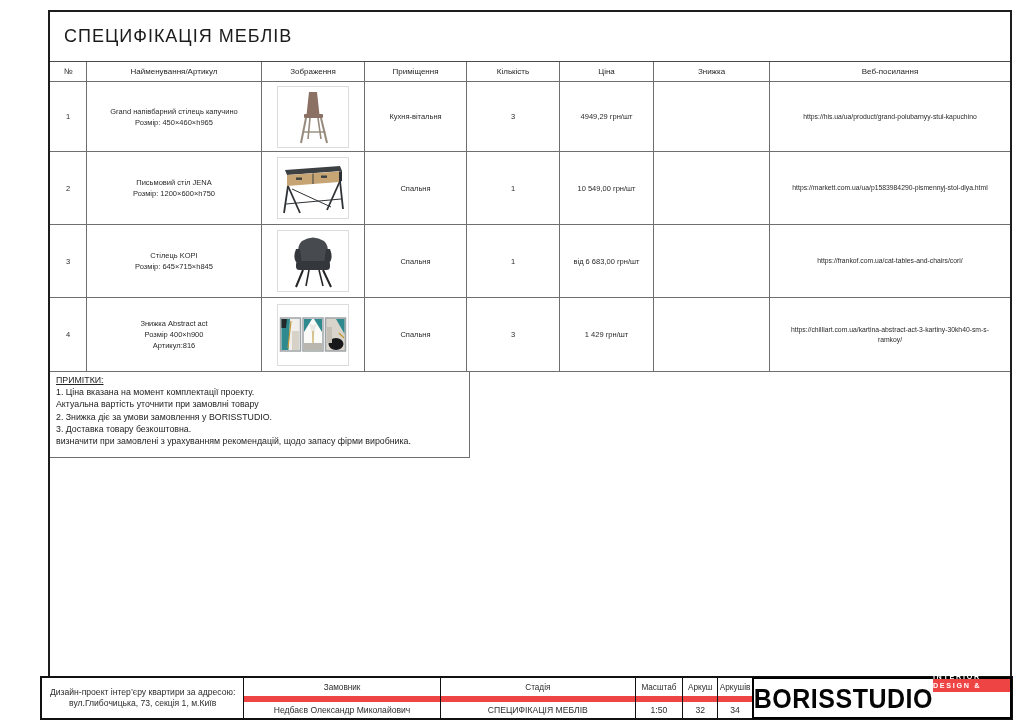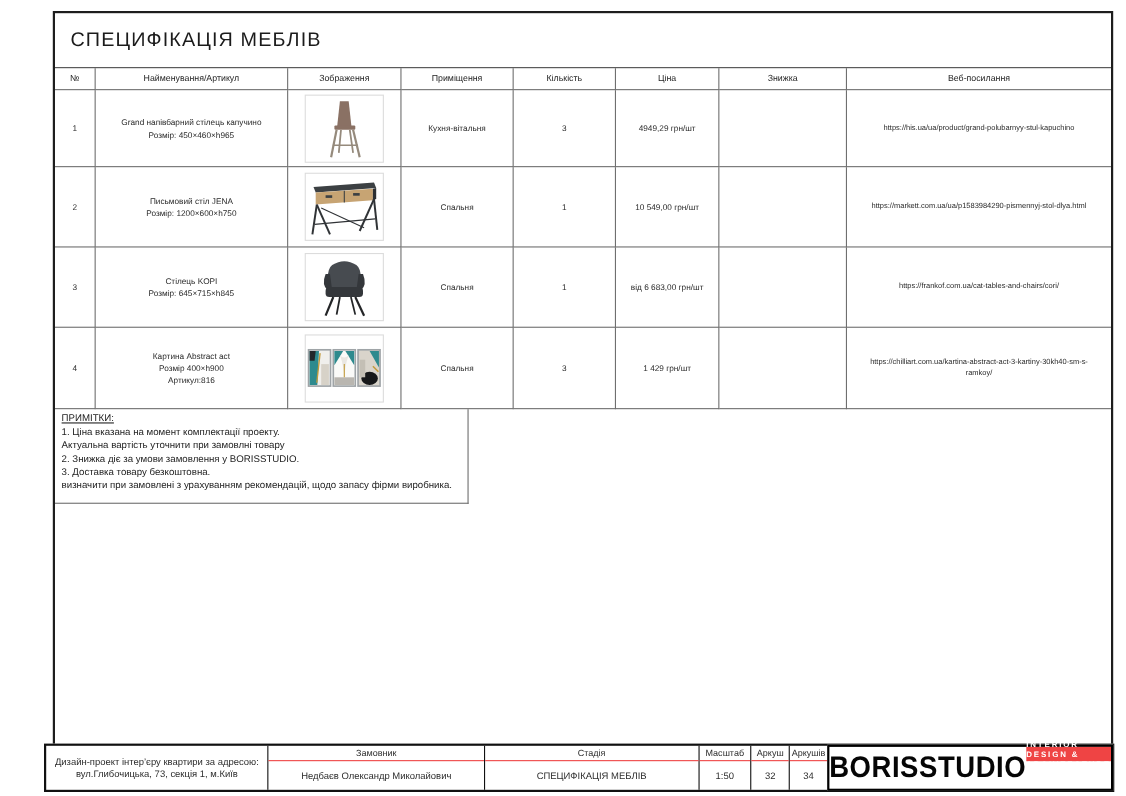--- a/index.html
+++ b/index.html
@@ -23,33 +23,33 @@
   .cell.last { border-right:none; }
   .th { font-size:8px; color:#1f1f1f; }
   .td { font-size:7.5px; color:#2a2a2a; }
   .td-name { line-height:11px; padding:0 6px; }
   .td-url { font-size:6.8px; line-height:9.5px; padding:0 10px; word-break:normal;
             overflow-wrap:break-word; }
   .imgbox { background:#fff; border:1px solid #dcdcdc; width:72px; height:62px;
             display:flex; align-items:center; justify-content:center; }
   .imgbox svg { display:block; }
 
-  .notes { position:absolute; left:0; top:360px; width:376px; height:86px;
+  .notes { position:absolute; left:0; top:360px; width:420px; height:86px;
            border-right:1px solid #6f6f6f; border-bottom:1px solid #6f6f6f;
            padding:2px 6px; font-size:8.8px; line-height:12.2px; color:#232323; }
   .notes-title { text-decoration:underline; }
 
   .footer { position:absolute; left:40px; top:676px; width:973px; height:44px;
             border:2px solid #111; background:#fff; display:flex; }
   .f-cell { border-right:1px solid #111; display:flex; flex-direction:column; }
   .f-w-address { width:218px; justify-content:center; text-align:center;
                  font-size:8.6px; line-height:11.5px; }
   .f-w-client { width:212px; } .f-w-stage { width:210px; }
   .f-w-scale { width:51px; } .f-w-sheet { width:38px; } .f-w-sheets { width:37px; }
-  .f-label { height:14px; border-bottom:1px solid #ef4444; display:flex; align-items:center;
+  .f-label { height:24px; border-bottom:6px solid #ef4444; display:flex; align-items:center;
              justify-content:center; font-size:8.2px; }
   .f-value { flex:1; display:flex; align-items:center; justify-content:center; font-size:8.6px; }
   .f-logo { flex:1; border:2px solid #000; margin:-1px; display:flex; flex-direction:row;
             background:#fff; z-index:2; }
   .logo-main { flex:1; display:flex; align-items:center; justify-content:center;
                font-weight:bold; font-size:25px; letter-spacing:0.5px; color:#050505;
                transform:scaleY(1.08); }
   .logo-tag { height:13px; background:#ef4444; color:#fff; display:flex; align-items:center;
               justify-content:center; font-size:7.2px; letter-spacing:1.7px; font-weight:bold; }
 </style>
@@ -147,21 +147,21 @@
         </div>
       </div>
       <div class="cell td">Спальня</div>
       <div class="cell td">1</div>
       <div class="cell td">від 6 683,00 грн/шт</div>
       <div class="cell td"></div>
       <div class="cell td td-url last">https://frankof.com.ua/cat-tables-and-chairs/cori/</div>
 
       <div class="cell td">4</div>
       <div class="cell td td-name">
-        <div>Картина Abstract act</div>
+        <div>Знижка Abstract act</div>
         <div>Розмір 400×h900</div>
         <div>Артикул:816</div>
       </div>
       <div class="cell td">
         <div class="imgbox">
           <svg width="68" height="56" viewBox="0 0 68 56">
 
             <rect x="1.5" y="11" width="20" height="33" fill="#f0efec" stroke-width="1.5" stroke="#9fa4a7"></rect>
             <polygon points="2.5,12 11,12 9.5,43 2.5,43" fill="#2e8a8e"></polygon>
             <polygon points="2.5,12 8,12 7,21 2.5,21" fill="#23282b"></polygon>

